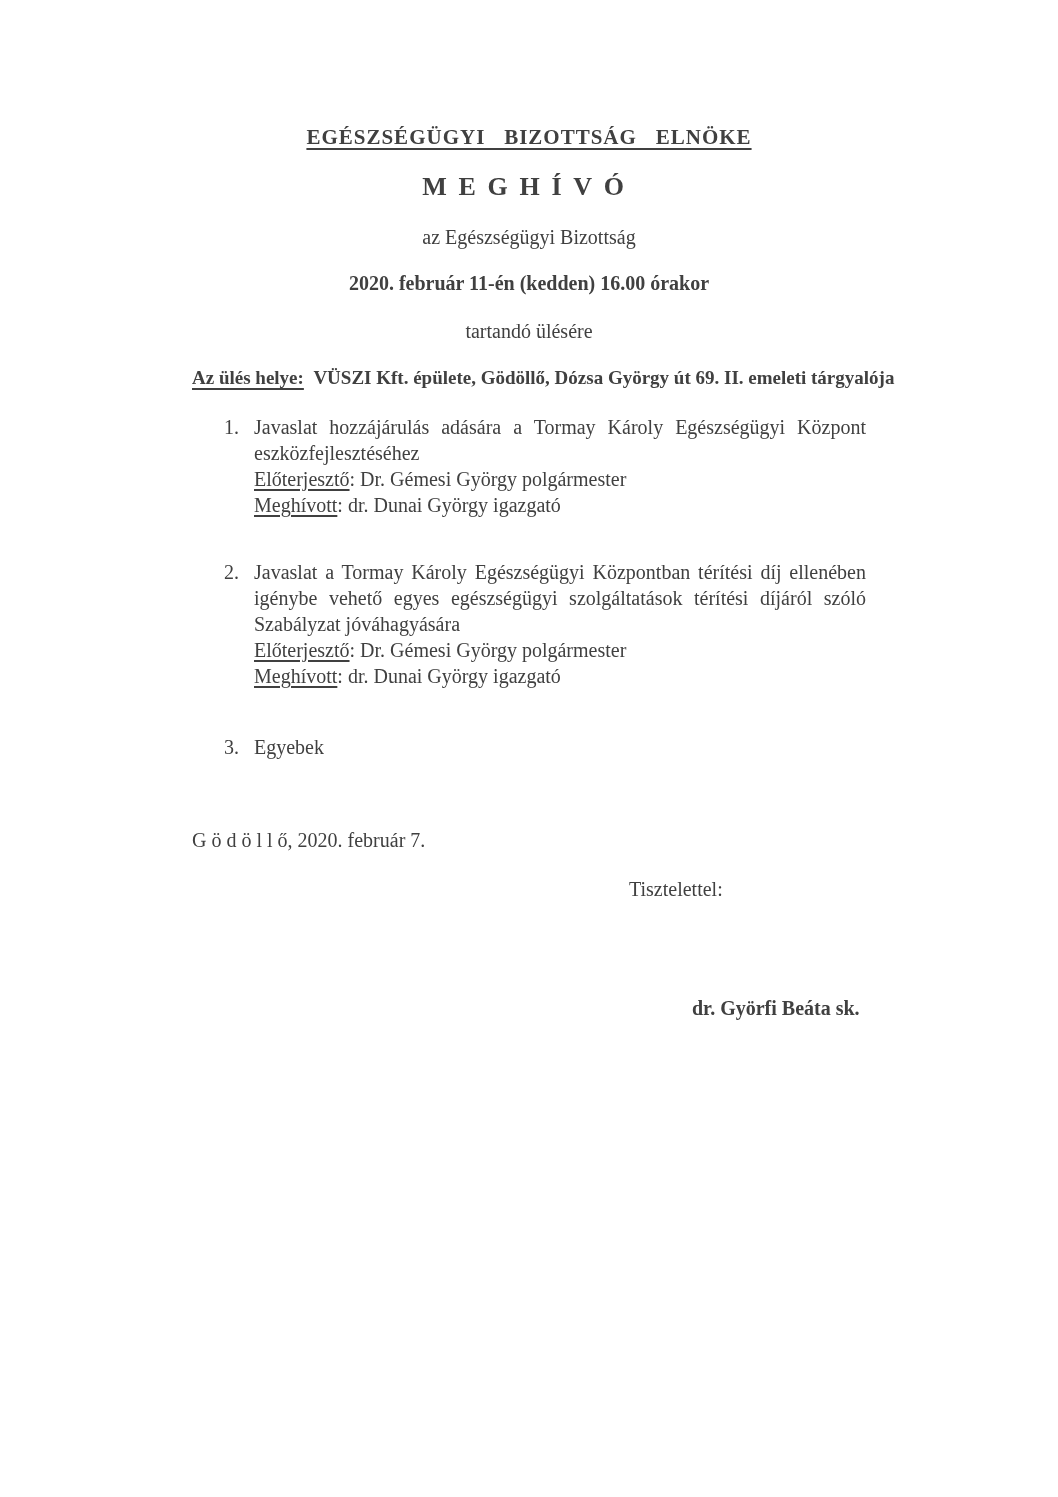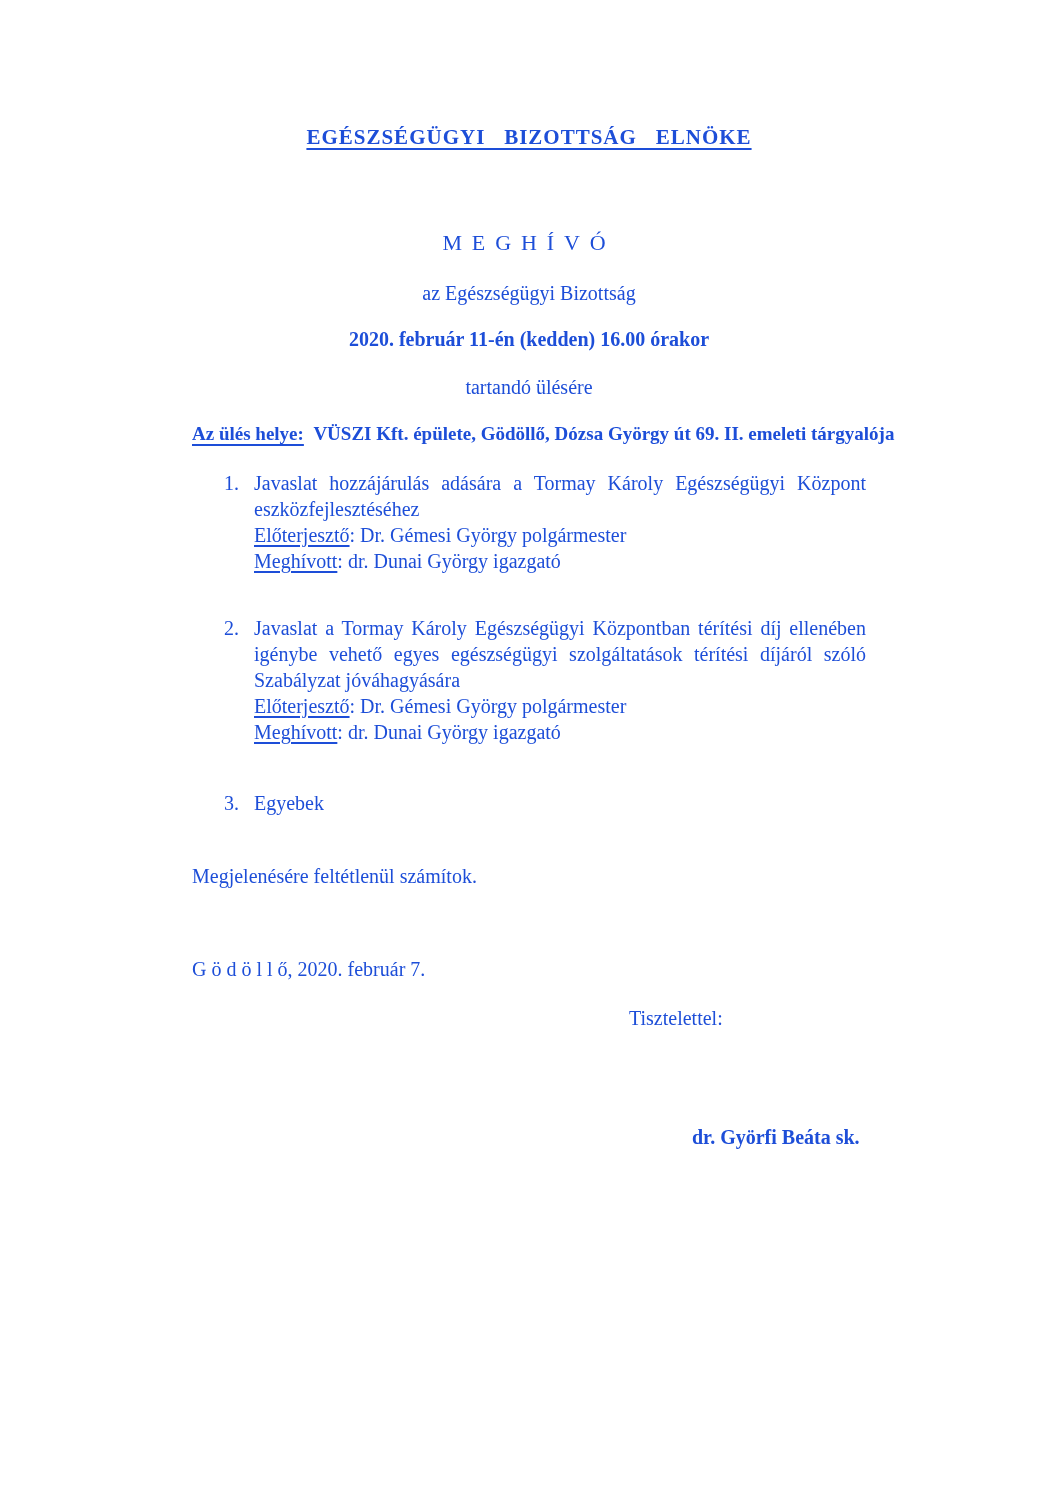--- a/index.html
+++ b/index.html
@@ -6,21 +6,21 @@
     margin: 0;
     padding: 0;
     background: #ffffff;
   }
   .page {
     position: relative;
     width: 930px;
     min-height: 1497px;
     margin: 0 auto;
     background: #ffffff;
-    color: #1d4ed8;
+    color: #404040;
     font-family: "Liberation Serif", "DejaVu Serif", serif;
     font-size: 20px;
     line-height: 25px;
     box-sizing: border-box;
     padding: 125px 128px 40px 128px;
   }
   .center { text-align: center; }
 
   .header-title {
     font-weight: bold;
@@ -28,23 +28,23 @@
     letter-spacing: 1px;
     word-spacing: 0.6em;
   }
   .header-title .u-line {
     text-decoration: underline;
     text-decoration-thickness: 2px;
     text-underline-offset: 4px;
   }
 
   .doc-title {
-    margin-top: 80px;
-    font-weight: normal;
-    font-size: 22px;
+    margin-top: 24px;
+    font-weight: bold;
+    font-size: 26px;
     letter-spacing: 0.45em;
   }
 
   .subtitle { margin-top: 26px; }
 
   .date-line {
     margin-top: 21px;
     font-weight: bold;
   }
 
@@ -156,21 +156,20 @@
     </div>
   </div>
 
   <div class="agenda-item gap2">
     <div class="item-number">3.</div>
     <div class="item-body">
       <div>Egyebek</div>
     </div>
   </div>
 
-  <div class="closing-line">Megjelenésére feltétlenül számítok.</div>
 
   <div class="city-date-line">G ö d ö l l ő, 2020. február 7.</div>
 
   <div class="salutation-line">Tisztelettel:</div>
 
   <div class="signature-line">dr. Györfi Beáta sk.</div>
 
 </div>
 
 </body></html>

